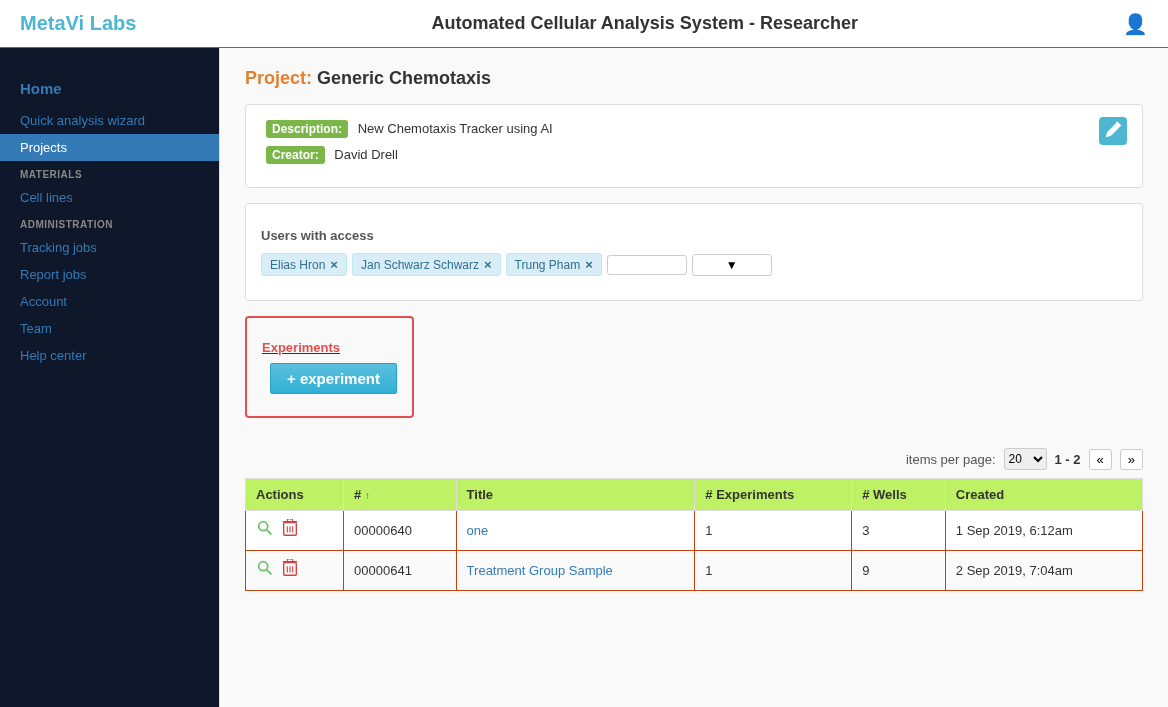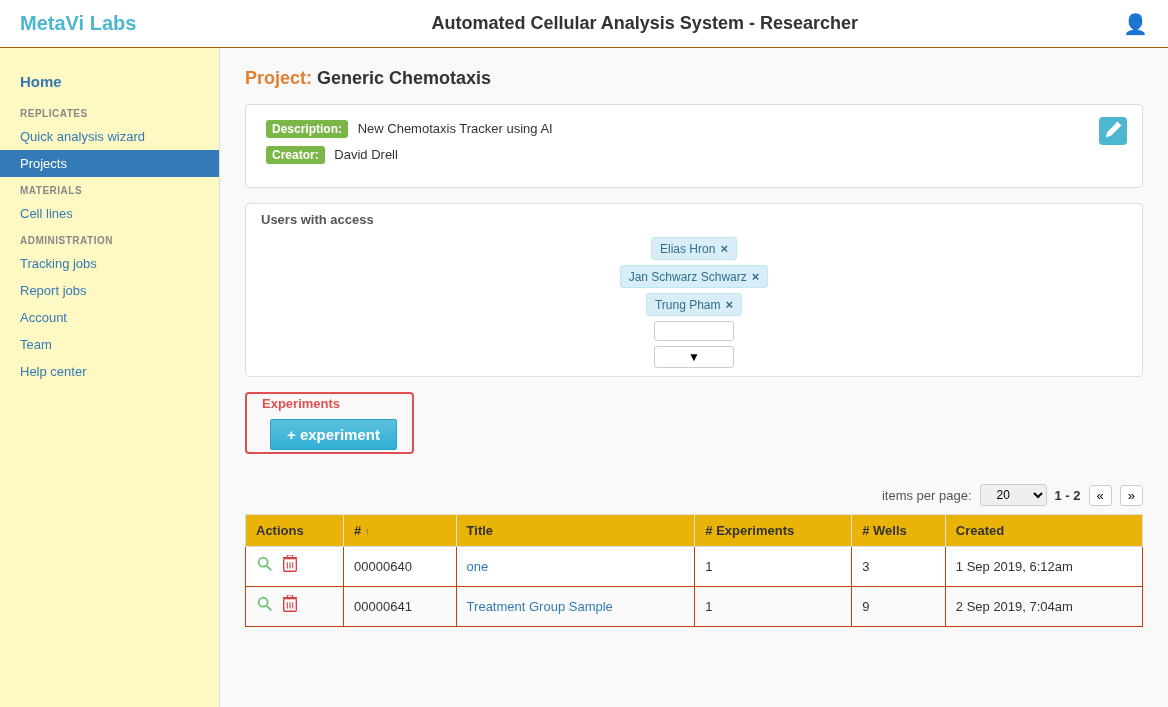--- a/index.html
+++ b/index.html
@@ -38,23 +38,23 @@
 
     
     .layout {
       display: flex;
       height: calc(100vh - 48px);
     }
 
     
     .sidebar {
       width: 220px;
-      background: #fef9c3;
+      background: #0f172a;
       border-right: 1px solid #ddd;
-      padding: 20px 0;
+      padding: 27px 0;
       flex-shrink: 0;
     }
     .sidebar-home {
       padding: 5px 20px 10px;
       font-size: 15px;
       font-weight: bold;
       color: #337ab7;
       cursor: pointer;
     }
     .sidebar-section-label {
@@ -128,35 +128,34 @@
       border-radius: 3px;
       margin-right: 6px;
       font-size: 12px;
     }
 
     
     .users-box {
       background: white;
       border: 1px solid #ddd;
       border-radius: 4px;
-      padding: 8px 15px;
+      padding: 24px 15px;
       margin-bottom: 15px;
     }
     .users-box-title {
       font-size: 13px;
       font-weight: bold;
       margin-bottom: 10px;
       color: #555;
     }
     .users-tags {
       display: flex;
       align-items: center;
       flex-wrap: wrap;
       gap: 5px;
-      flex-direction: column;
     }
     .user-tag {
       background: #d9edf7;
       border: 1px solid #bce8f1;
       border-radius: 3px;
       padding: 3px 8px;
       font-size: 12px;
       color: #31708f;
       display: flex;
       align-items: center;
@@ -175,23 +174,24 @@
       background: white;
       cursor: pointer;
       font-size: 12px;
       min-width: 80px;
     }
 
     
     .experiments-section {
       border: 2px solid #e05050;
       border-radius: 4px;
-      padding: 2px 15px;
+      padding: 22px 15px;
       margin-bottom: 15px;
       display: inline-block;
+      text-decoration: underline;
     }
     .experiments-label {
       font-size: 13px;
       font-weight: bold;
       color: #e05050;
       margin-bottom: 8px;
     }
     .add-experiment-btn {
       background: linear-gradient(to bottom, #5bc0de, #31b0d5);
       color: white;
@@ -210,42 +210,42 @@
       align-items: center;
       justify-content: flex-end;
       margin-bottom: 8px;
       gap: 8px;
       font-size: 13px;
     }
     .pagination-label { color: #555; }
     .pagination-select {
       border: 1px solid #ccc;
       border-radius: 3px;
-      padding: 2px 12px;
+      padding: 2px 0;
       font-size: 12px;
     }
     .pagination-range { font-weight: bold; color: #333; }
     .pagination-btn {
       border: 1px solid #ccc;
       background: white;
       padding: 2px 7px;
       cursor: pointer;
       border-radius: 3px;
       font-size: 13px;
     }
 
     
     .data-table {
       width: 100%;
       border-collapse: collapse;
       background: white;
       font-size: 13px;
     }
     .data-table thead tr {
-      background: #eab308;
+      background: #bef264;
     }
     .data-table th {
       padding: 8px 10px;
       text-align: left;
       font-weight: bold;
       color: #333;
       border: 1px solid #ddd;
       font-size: 13px;
     }
     .data-table td {
@@ -277,21 +277,20 @@
   </div>
   <div class="header-title">Automated Cellular Analysis System - Researcher</div>
   <div class="header-user">👤</div>
 </div>
 
 <div class="layout">
 
   <div class="sidebar">
     <div class="sidebar-home">Home</div>
 
-    <div class="sidebar-section-label">REPLICATES</div>
     <div class="sidebar-item">Quick analysis wizard</div>
 
     <div class="sidebar-item active">Projects</div>
 
     <div class="sidebar-section-label">MATERIALS</div>
     <div class="sidebar-item">Cell lines</div>
 
     <div class="sidebar-section-label">ADMINISTRATION</div>
     <div class="sidebar-item">Tracking jobs</div>
     <div class="sidebar-item">Report jobs</div>

